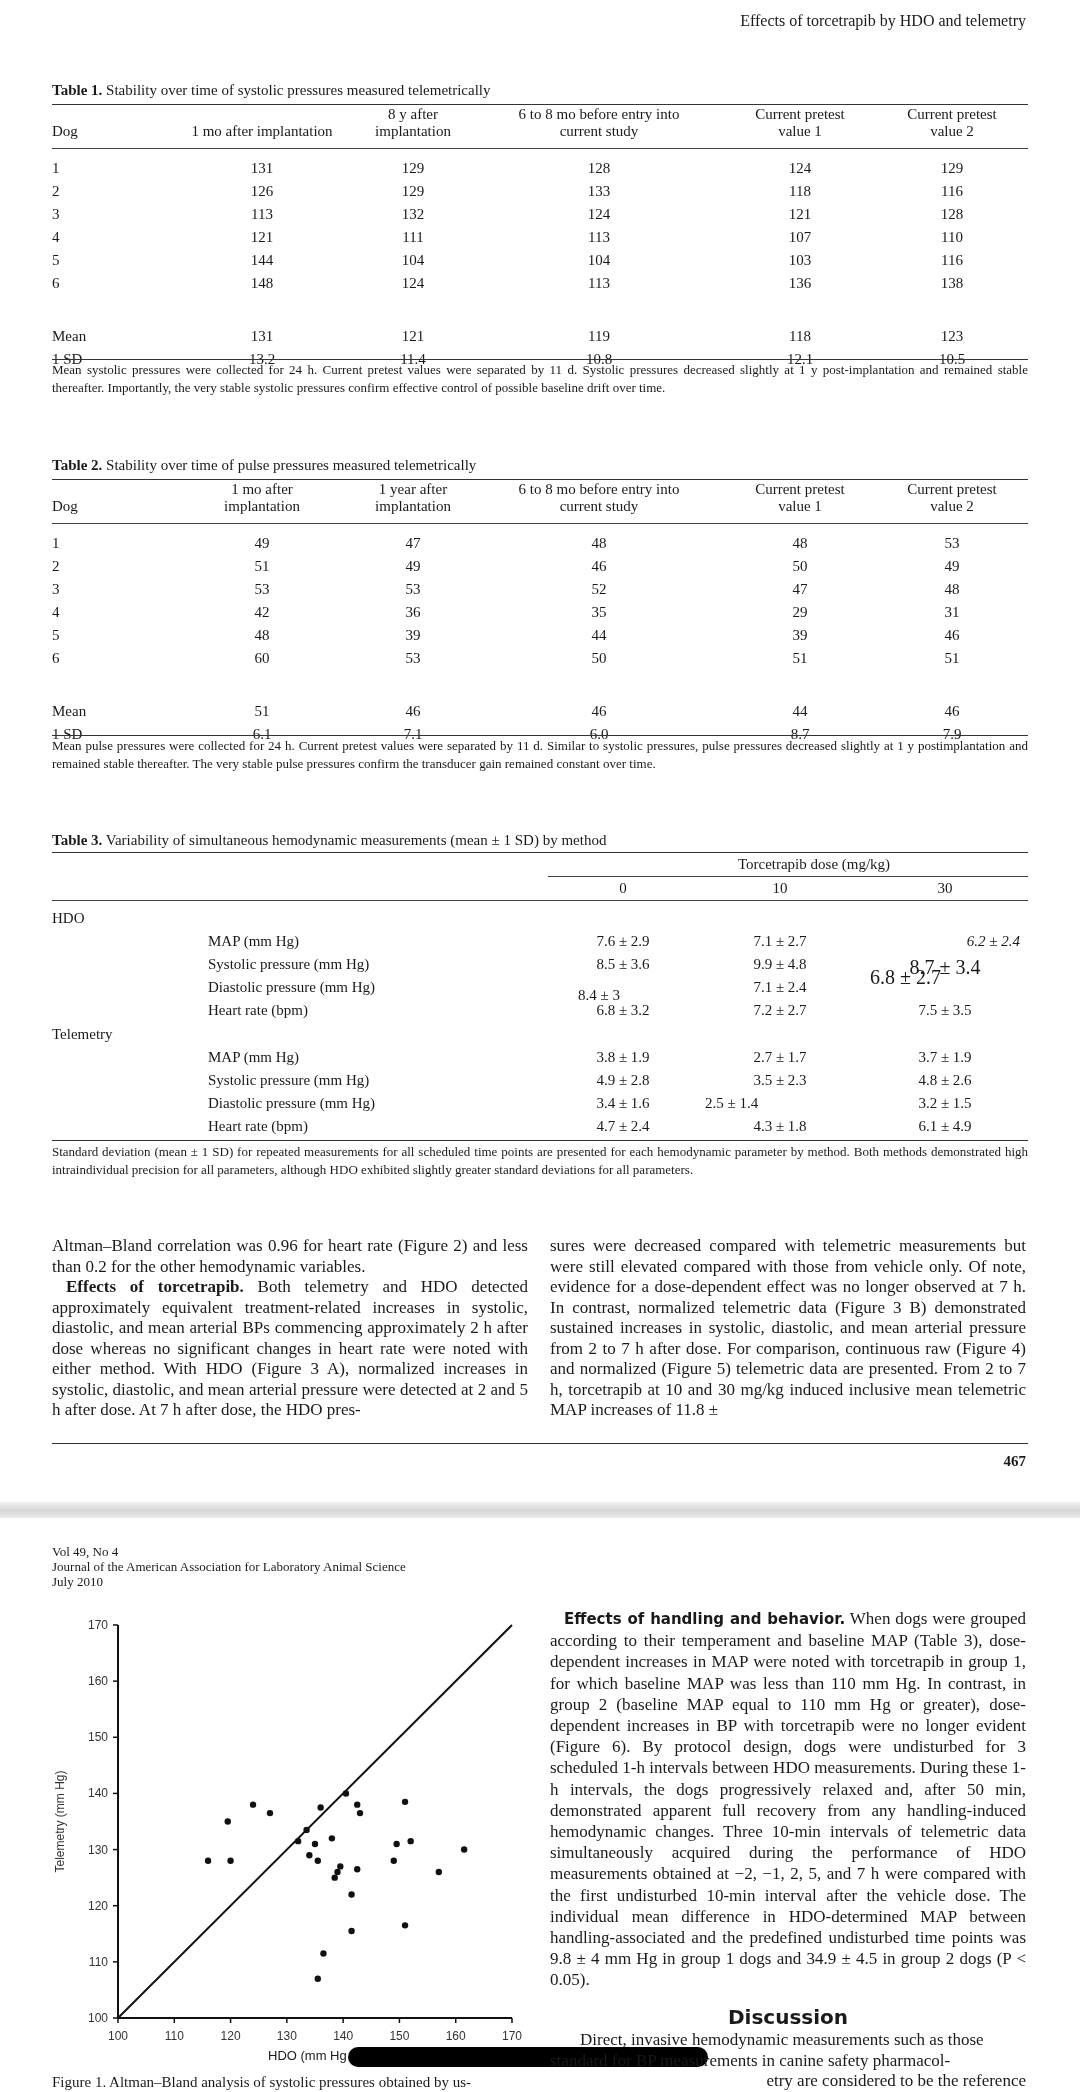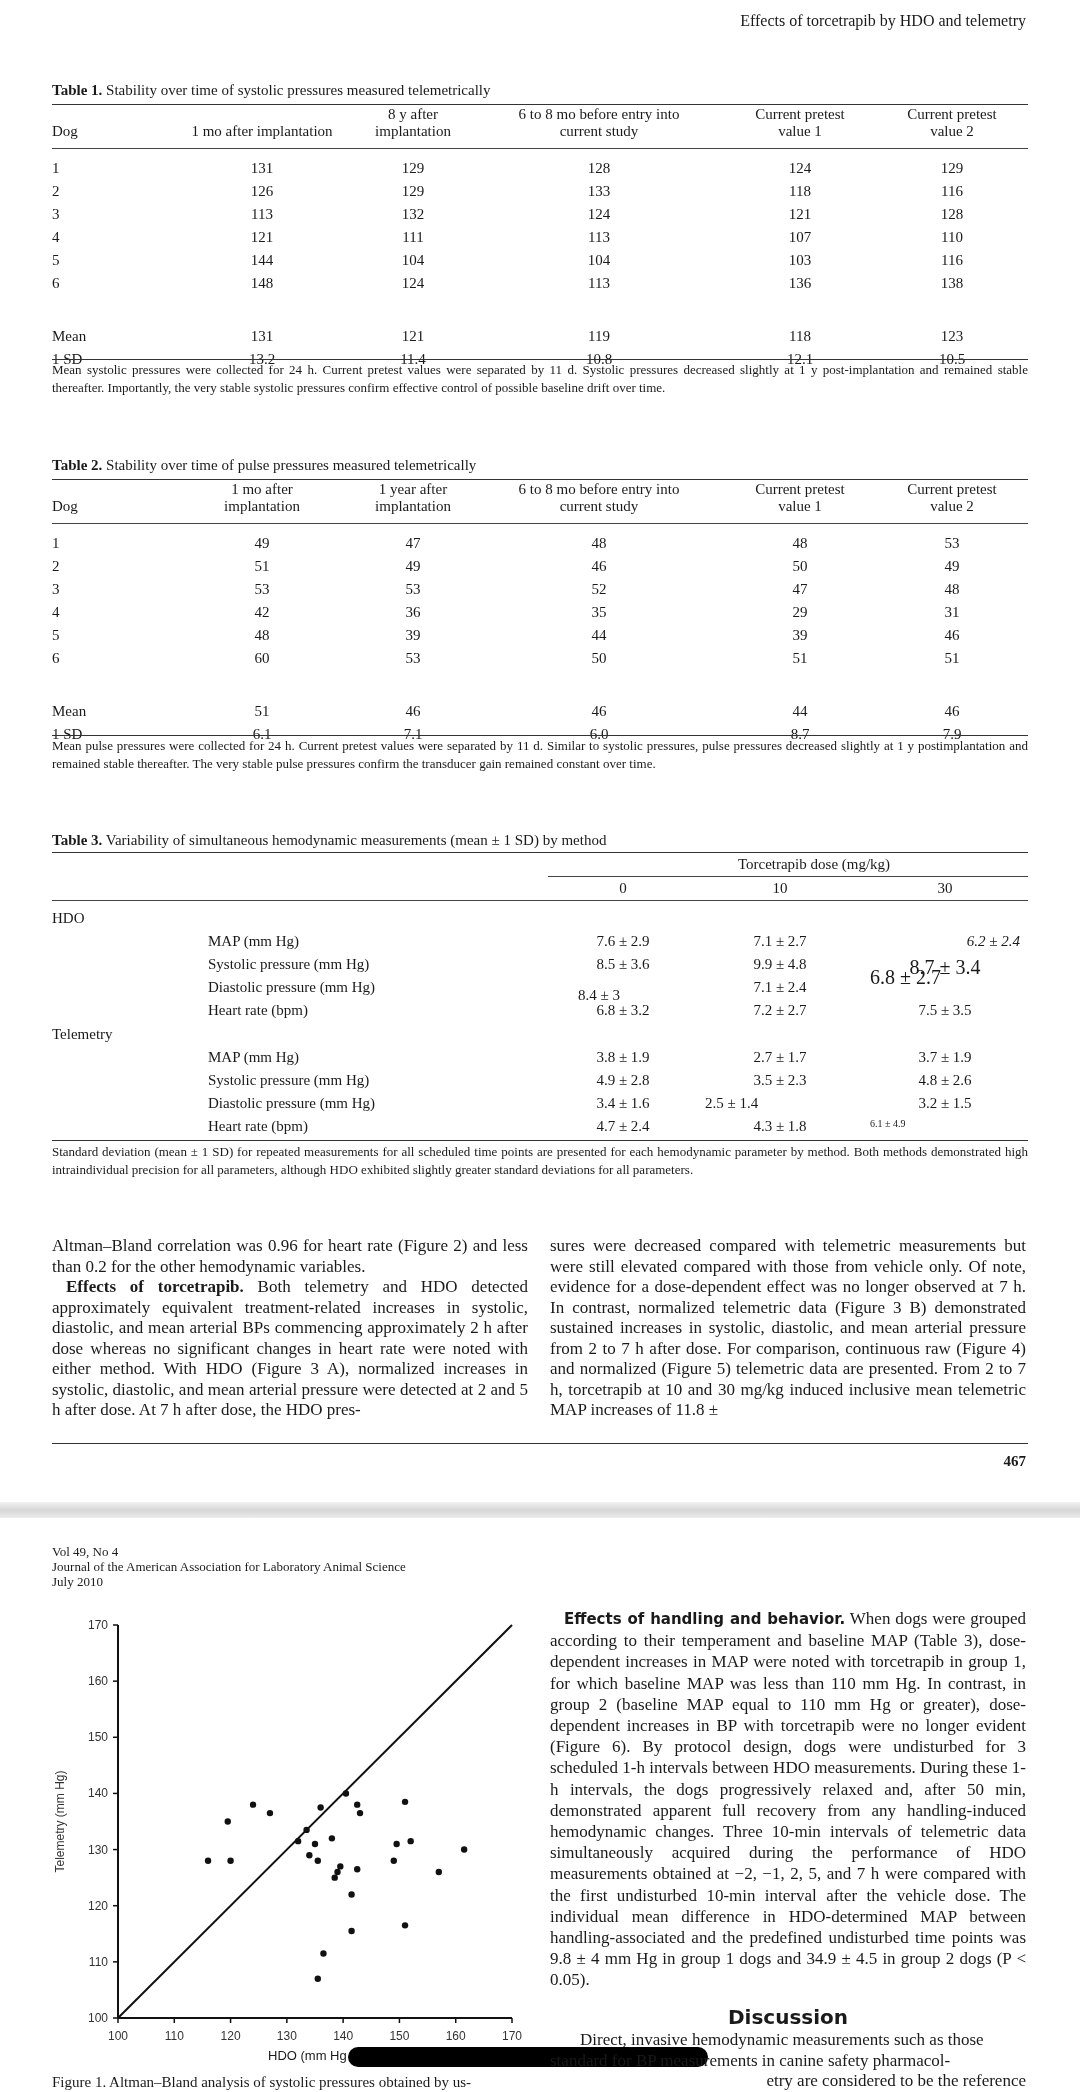--- a/index.html
+++ b/index.html
@@ -419,13 +419,13 @@
 <div class="abs" style="left: 548px; top: 1072px; width: 150px; text-align: center; font-size: 15px;">4.9 ± 2.8</div>
 <div class="abs" style="left: 705px; top: 1072px; width: 150px; text-align: center; font-size: 15px;">3.5 ± 2.3</div>
 <div class="abs" style="left: 870px; top: 1072px; width: 150px; text-align: center; font-size: 15px;">4.8 ± 2.6</div>
 <div class="abs" style="left: 208px; top: 1095px; font-size: 15px;">Diastolic pressure (mm Hg)</div>
 <div class="abs" style="left: 548px; top: 1095px; width: 150px; text-align: center; font-size: 15px;">3.4 ± 1.6</div>
 <div class="abs" style="left: 705px; top: 1095px; width: 150px; text-align: left; font-size: 15px;">2.5 ± 1.4</div>
 <div class="abs" style="left: 870px; top: 1095px; width: 150px; text-align: center; font-size: 15px;">3.2 ± 1.5</div>
 <div class="abs" style="left: 208px; top: 1118px; font-size: 15px;">Heart rate (bpm)</div>
 <div class="abs" style="left: 548px; top: 1118px; width: 150px; text-align: center; font-size: 15px;">4.7 ± 2.4</div>
 <div class="abs" style="left: 705px; top: 1118px; width: 150px; text-align: center; font-size: 15px;">4.3 ± 1.8</div>
-<div class="abs" style="left: 870px; top: 1118px; width: 150px; font-size: 10px;">6.1 ± 4.9</div>
+<div class="abs" style="left: 870px; top: 1118px; width: 150px; text-align: center; font-size: 15px;">6.1 ± 4.9</div>
 
 </body></html>

